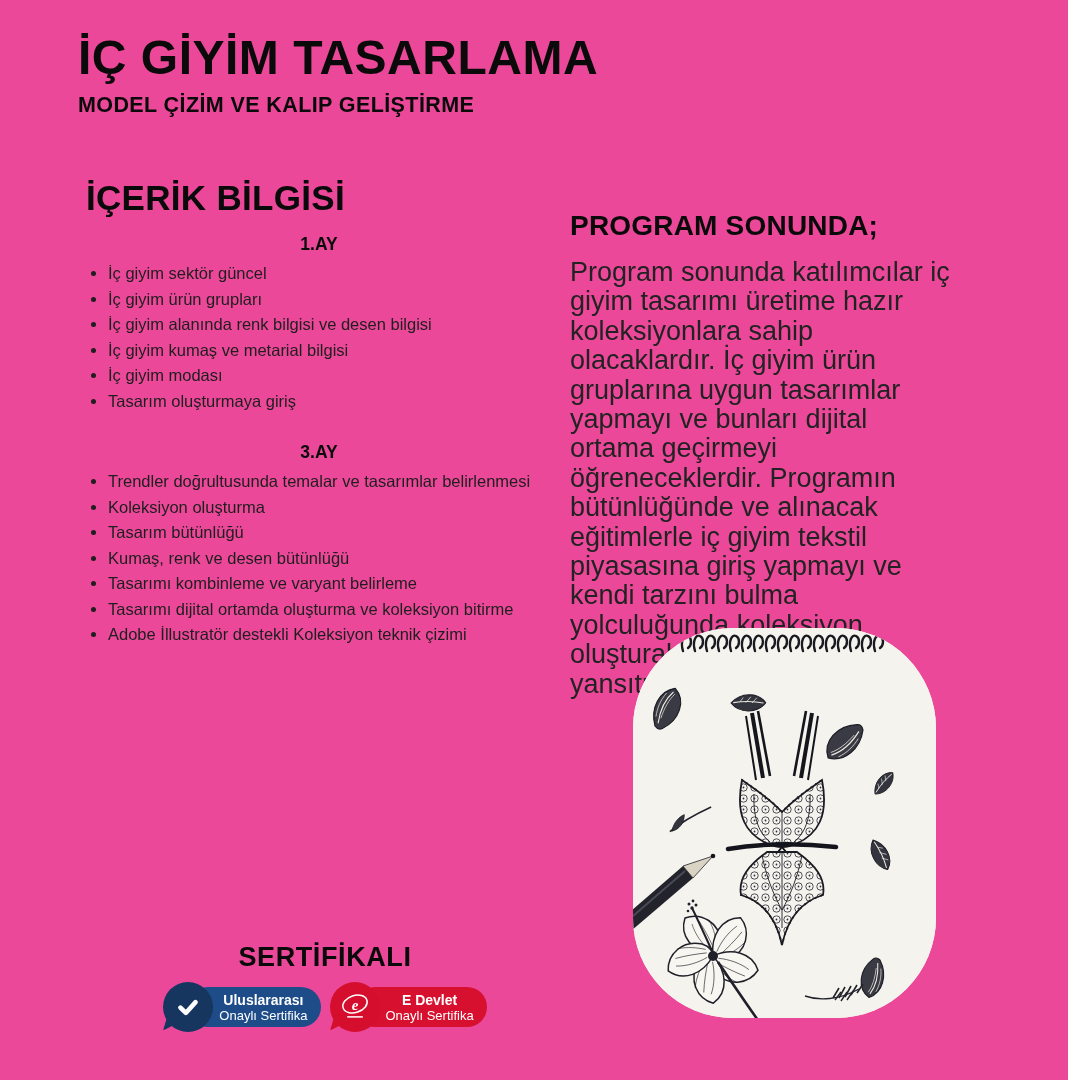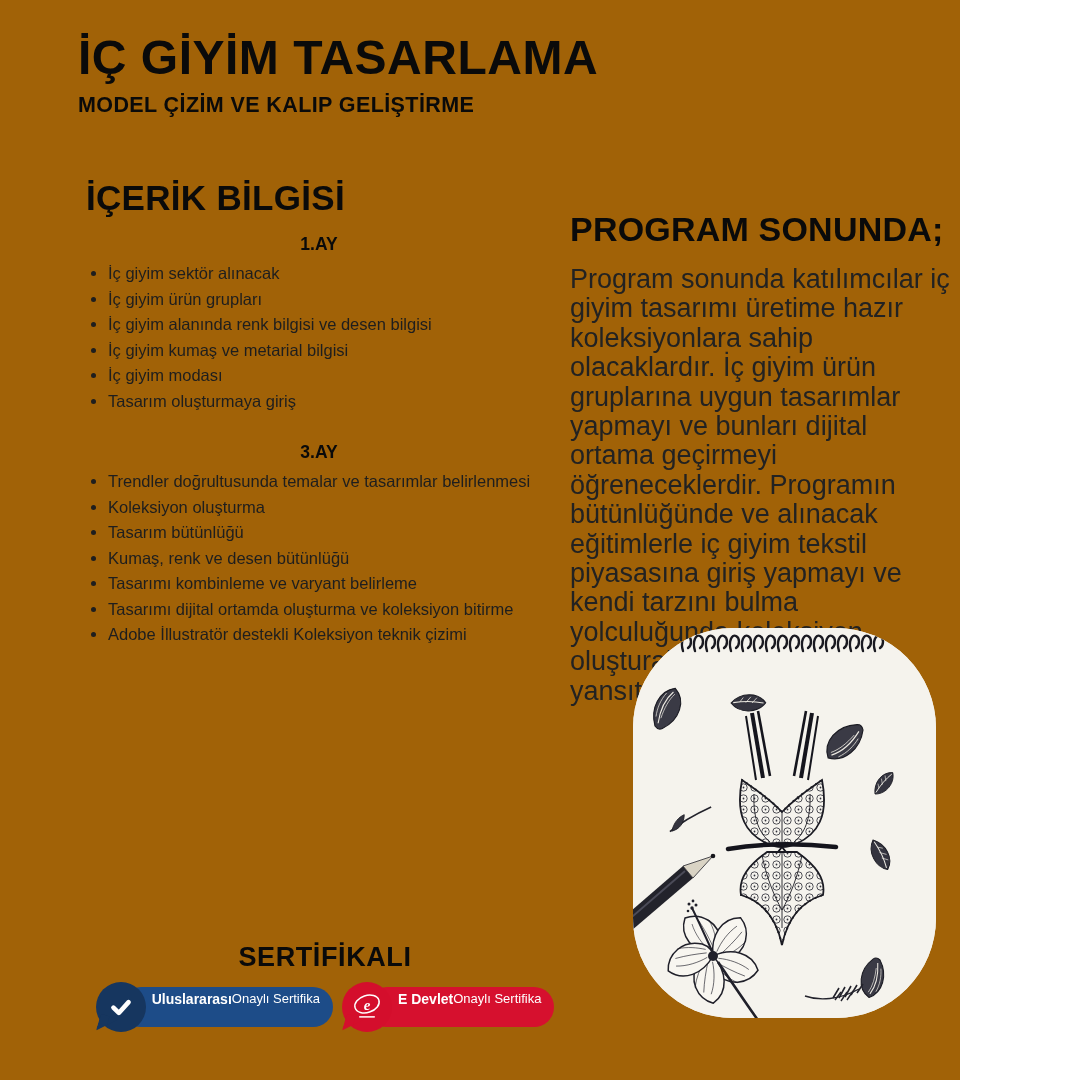--- a/index.html
+++ b/index.html
@@ -1,36 +1,36 @@
 <!DOCTYPE html>
 <html><head>
 <meta charset="utf-8">
 <style>
   html,body { margin:0; padding:0; }
   .page {
-    position:relative; width:960px; height:1080px;
-    background:#a16207; overflow:hidden;
+    position:relative; width:1068px; height:1080px;
+    background:#ec4899; overflow:hidden;
     font-family:"Liberation Sans", sans-serif; color:#111;
   }
   
   .header { position:absolute; left:78px; top:32px; }
   .title { font-size:48px; font-weight:800; letter-spacing:0.5px; line-height:1.1; margin:0; color:#0a0a0a; }
   .subtitle { font-size:21.5px; font-weight:800; letter-spacing:0.4px; margin-top:8px; color:#0a0a0a; }
 
   
   .left-col { position:absolute; left:78px; top:178px; width:482px; }
   .content-heading { font-size:35px; font-weight:800; letter-spacing:0.3px; margin:0 0 16px 8px; color:#0a0a0a; }
   .month-label { font-size:17.5px; font-weight:800; margin:28px 0 6px 0; color:#0a0a0a;text-align:center; }
   .month:first-of-type .month-label { margin-top:2px; }
   .left-col ul { margin:0; padding-left:30px; }
   .left-col li { font-size:16.5px; line-height:25.5px; color:#1e1e1e; }
 
   
   .right-col { position:absolute; left:570px; top:210px; width:382px; }
-  .program-heading { font-size:34px; font-weight:800; letter-spacing:0.2px; margin:0; color:#0a0a0a; }
+  .program-heading { font-size:28px; font-weight:800; letter-spacing:0.2px; margin:0; color:#0a0a0a; }
   .program-body { font-size:27px; line-height:29.4px; color:#222; margin:16px 0 0 0; }
 
   
   .sketch {
     position:absolute; left:633px; top:628px; width:303px; height:390px;
     border-radius:100px; overflow:hidden; background:#f5f3ed;
   }
 
   
   .cert { position:absolute; left:105px; top:942px; width:440px; text-align:center; }
@@ -46,21 +46,21 @@
     width:0; height:0; border:9px solid transparent; border-radius:3px;
     transform:rotate(18deg); z-index:-1;
   }
   .badge-blue .badge-circle { background:#16365f; }
   .badge-blue .badge-circle::after { border-top-color:#16365f; border-left-color:#16365f; }
   .badge-red .badge-circle { background:#d40e2c; }
   .badge-red .badge-circle::after { border-top-color:#d40e2c; border-left-color:#d40e2c; }
   .badge-pill {
     margin-left:25px; margin-top:6px; height:40px; box-sizing:border-box;
     border-radius:20px; color:#fff; padding:4px 13px 4px 31px;
-    display:flex; flex-direction:row; justify-content:center; white-space:nowrap;
+    display:flex; flex-direction:column; justify-content:center; white-space:nowrap;
   }
   .badge-blue .badge-pill { background:#1d4c88; }
   .badge-red .badge-pill { background:#d6102e; }
   .badge-line1 { font-size:14px; font-weight:800; line-height:16px; text-align:center; }
   .badge-line2 { font-size:13px; font-weight:400; line-height:15px; text-align:right; }
 </style>
 </head>
 <body>
 
 <div class="page">
@@ -69,21 +69,21 @@
     <h1 class="title">İÇ GİYİM TASARLAMA</h1>
     <div class="subtitle">MODEL ÇİZİM VE KALIP GELİŞTİRME</div>
   </div>
 
   <div class="left-col">
     <h2 class="content-heading">İÇERİK BİLGİSİ</h2>
 
     <div class="month">
       <div class="month-label">1.AY</div>
       <ul>
-          <li>İç giyim sektör alınacak</li>
+          <li>İç giyim sektör güncel</li>
           <li>İç giyim ürün grupları</li>
           <li>İç giyim alanında renk bilgisi ve desen bilgisi</li>
           <li>İç giyim kumaş ve metarial bilgisi</li>
           <li>İç giyim modası</li>
           <li>Tasarım oluşturmaya giriş</li>
         </ul>
     </div>
 
 
     <div class="month">

